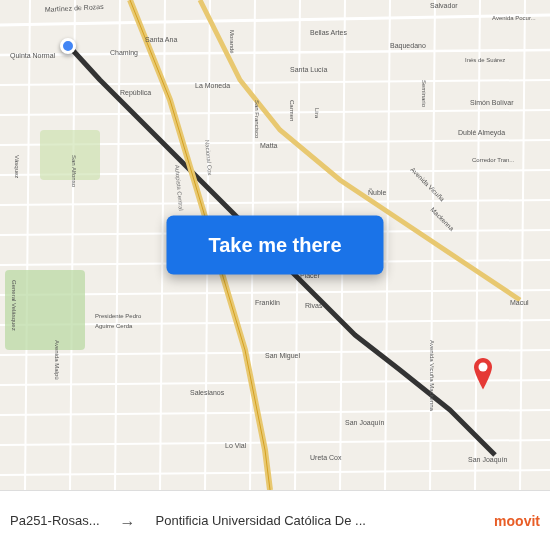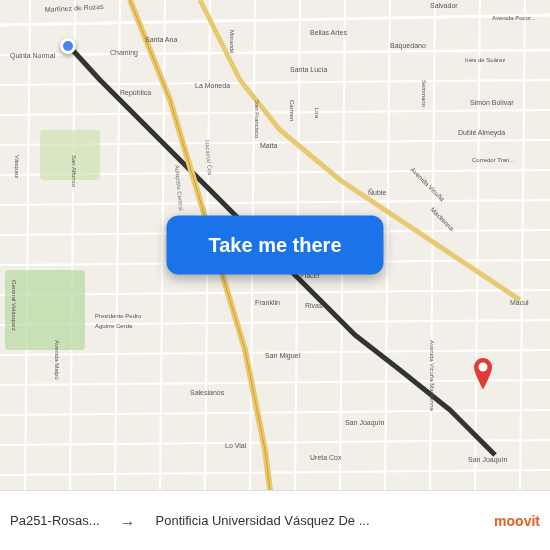--- a/index.html
+++ b/index.html
@@ -54,21 +54,21 @@
 
     
     #take-me-there-btn {
       position: absolute;
       top: 50%;
       left: 50%;
       transform: translate(-50%, -50%);
       background: #1a73e8;
       color: white;
       border: none;
-      border-radius: 12px;
+      border-radius: 7px;
       padding: 18px 42px;
       font-size: 20px;
       font-weight: 600;
       cursor: pointer;
       z-index: 20;
       box-shadow: 0 4px 12px rgba(0,0,0,0.3);
       white-space: nowrap;
     }
 
     
@@ -287,17 +287,17 @@
 
   
   <button id="take-me-there-btn">Take me there</button>
 
   
 </div>
 
 <div id="bottom-bar">
   <span class="origin-text">Pa251-Rosas...</span>
   <span class="arrow-icon">→</span>
-  <span class="dest-text">Pontificia Universidad Vásquez De ...</span>
+  <span class="dest-text">Pontificia Universidad Católica De ...</span>
   <div class="moovit-logo">
     <span class="moovit-logo-text">moovit</span>
   </div>
 </div>
 
 </body></html>

